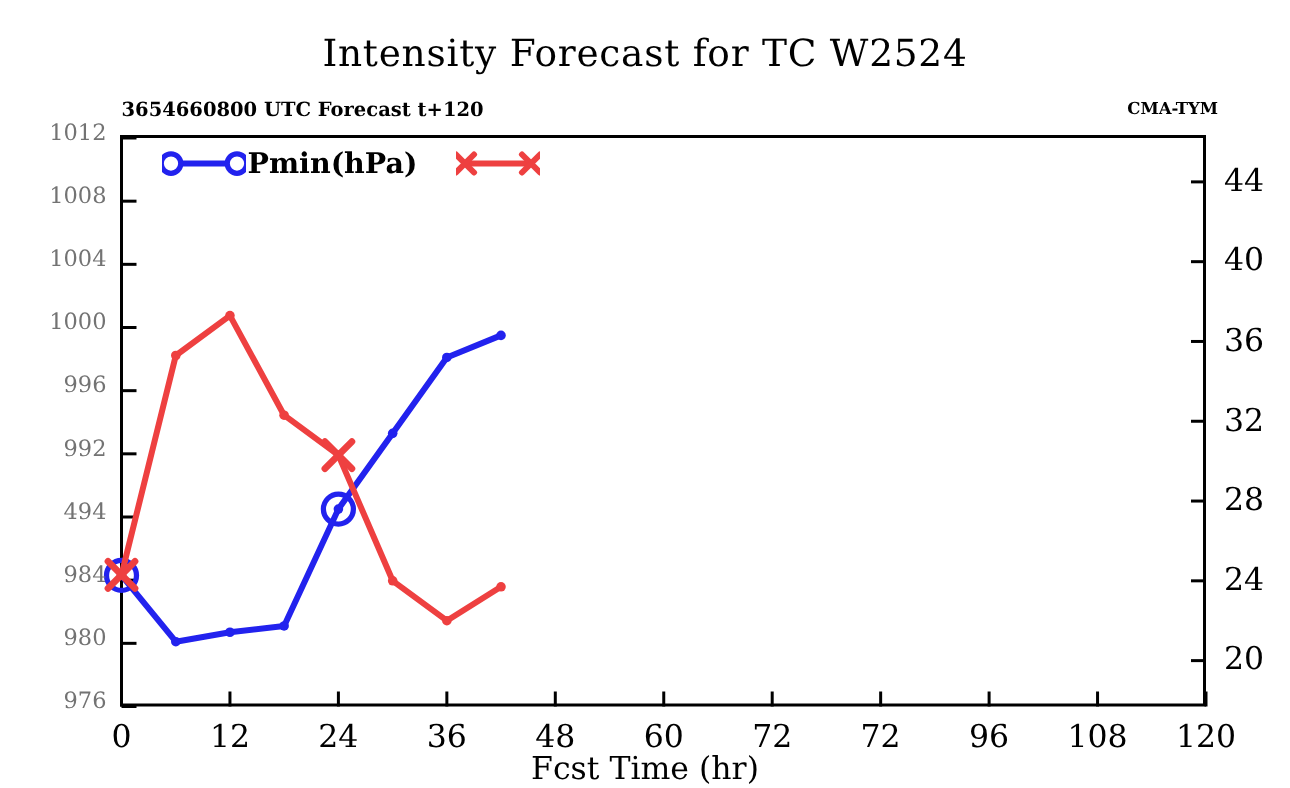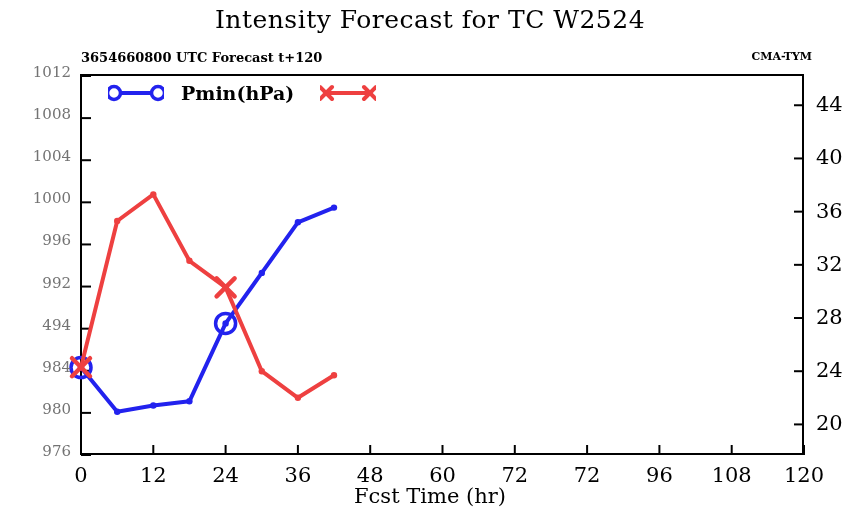--- a/index.html
+++ b/index.html
@@ -9,21 +9,21 @@
   }
   body {
     width: 860px;
     height: 525px;
     font-family: "DejaVu Serif", serif;
     overflow: hidden;
     position: relative;
   }
   #chart-root {
     position: absolute;
-    left: 0; top: 0;
+    left: 0; top: 16px;
     width: 860px;
     height: 420px;
   }
   .chart-title {
     position: absolute;
     left: 0;
     top: 5px;
     width: 860px;
     text-align: center;
     font-family: "DejaVu Serif", serif;
@@ -117,21 +117,21 @@
   }
   .legend-entry {
     display: flex;
     align-items: center;
   }
   .legend-entry .lbl {
     font-family: "DejaVu Serif", serif;
     font-weight: bold;
     font-size: 19px;
     color: #000000;
-    margin-left: 17px;
+    margin-left: 1px;
     white-space: nowrap;
   }
   .legend-swatch {
     width: 56px;
     height: 18px;
     position: relative;
   }
   .legend-swatch svg { position: absolute; left: 0; top: 0; }
 </style>
 </head>

